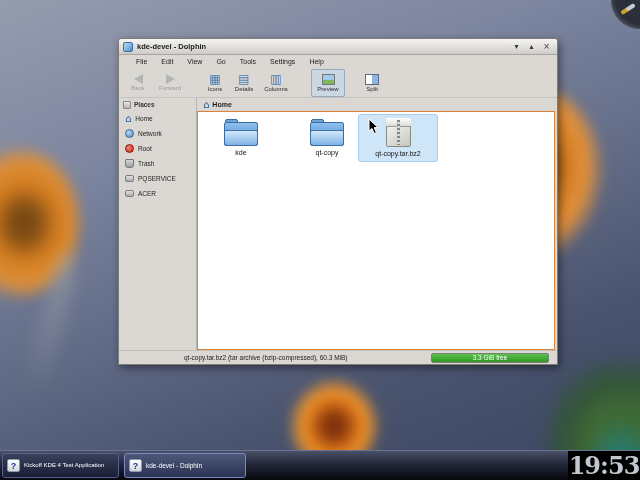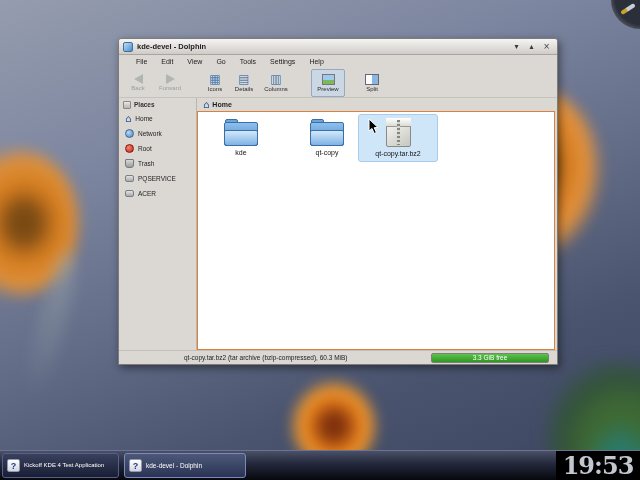--- a/index.html
+++ b/index.html
@@ -131,21 +131,21 @@
     background:linear-gradient(#39415e,#181d33); color:#fff;
     display:flex; align-items:center; gap:4px; padding:0 4px; }
   .task.active { background:linear-gradient(#4d5878,#2a3354); border-color:#7c8ac0; }
   .task .tlabel { font-size:6px; line-height:7px; }
   .task1 { width:117px; }
   .task2 { width:122px; }
   .task2 .tlabel { font-size:6.5px; }
   .qicon { width:13px; height:13px; flex:0 0 auto; background:linear-gradient(#ffffff,#d6d6e0);
     border:1px solid #9298b0; border-radius:2px; color:#1a3a8c; font-weight:bold;
     font-size:9px; text-align:center; line-height:12px; }
-  .clock { margin-left:auto; width:84px; height:30px; background:#000;
+  .clock { margin-left:auto; width:72px; height:30px; background:#000;
     color:#c2c6ce; font-family:"DejaVu Serif", serif; font-weight:bold;
     font-size:24px; letter-spacing:-1px; display:flex; align-items:center; justify-content:center; }
 </style>
 </head>
 <body>
 
 <div class="desktop">
 
   <div class="blob flower-left"></div>
   <div class="blob flower-right"></div>

